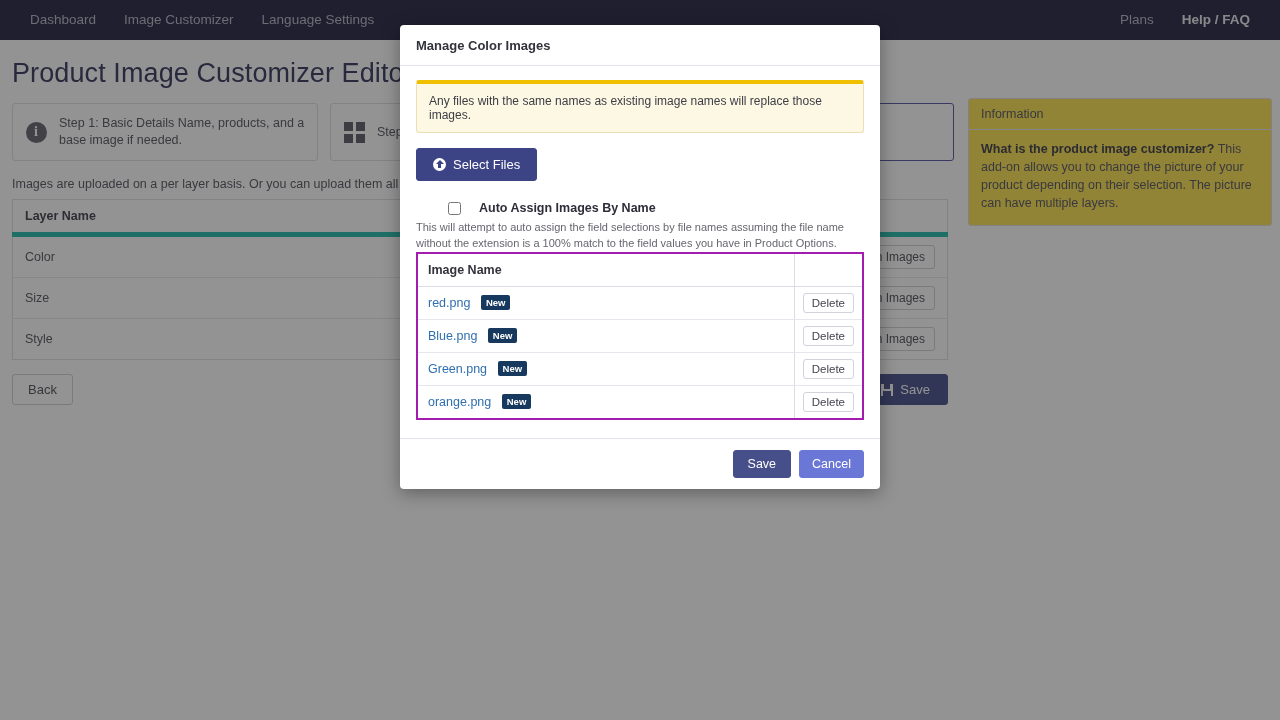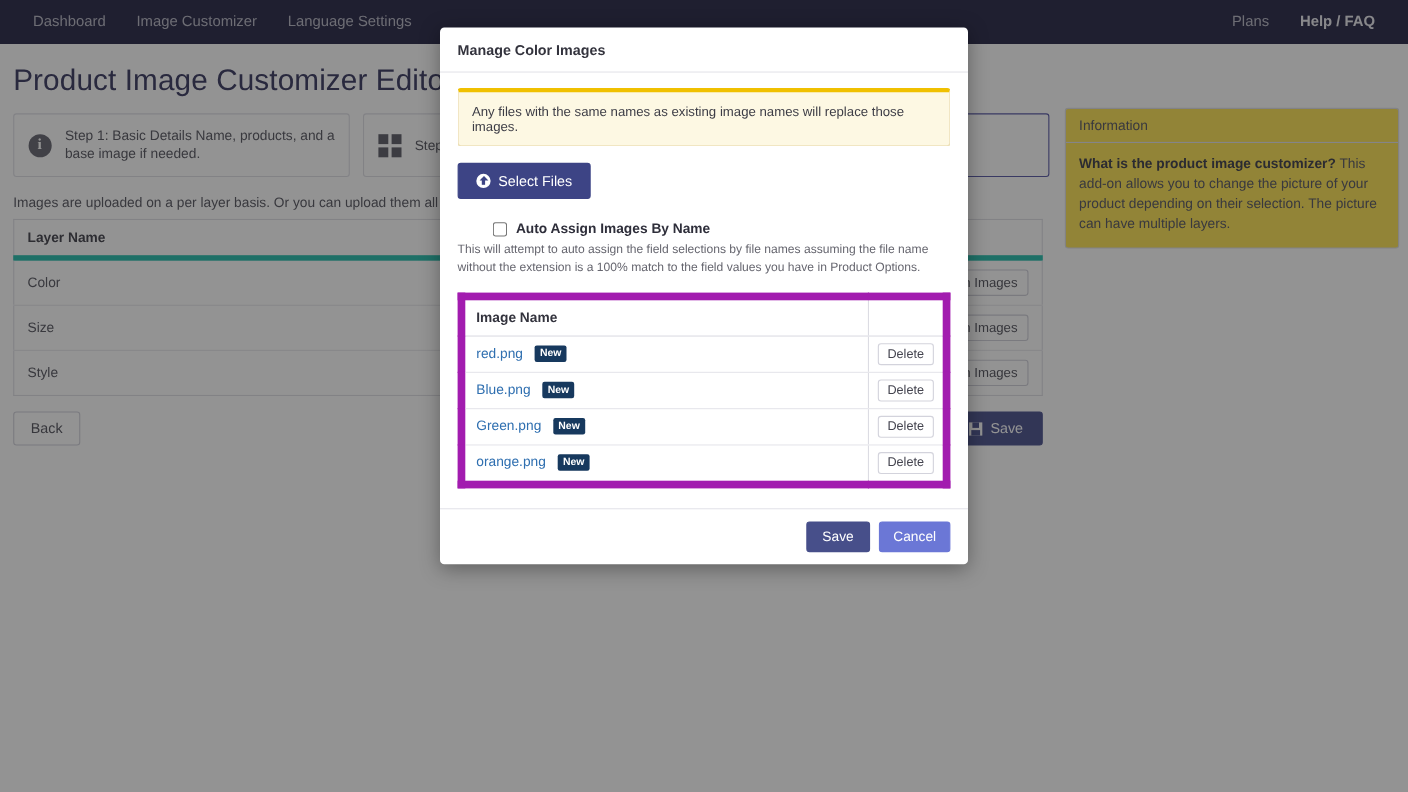--- a/index.html
+++ b/index.html
@@ -247,31 +247,30 @@
   .upload-glyph::after {
     content: ""; position: absolute; left: 2.5px; top: 2px;
     border-left: 4px solid transparent; border-right: 4px solid transparent;
     border-bottom: 4px solid #3d4485;
   }
 
   .auto-assign-row {
     margin-top: 20px;
     display: flex;
     align-items: center;
-    gap: 8px;
+    gap: 18px;
     padding-left: 32px;
   }
   .auto-assign-row input[type=checkbox] { margin: 0; width: 13px; height: 13px; }
   .auto-assign-label { font-size: 12.5px; font-weight: bold; color: #2e2e3a; }
   .auto-desc { margin-top: 5px; font-size: 11px; color: #66666f; line-height: 1.45; }
 
   .img-table {
-    margin-top: 14px;
     width: 100%;
-    border: 7px solid #a21caf;
+    border: 2px solid #a21caf;
     border-collapse: collapse;
   }
   .img-table th {
     text-align: left;
     padding: 9px 10px;
     font-size: 12.5px;
     font-weight: bold;
     color: #33333d;
     border-bottom: 1px solid #dcdce3;
   }

